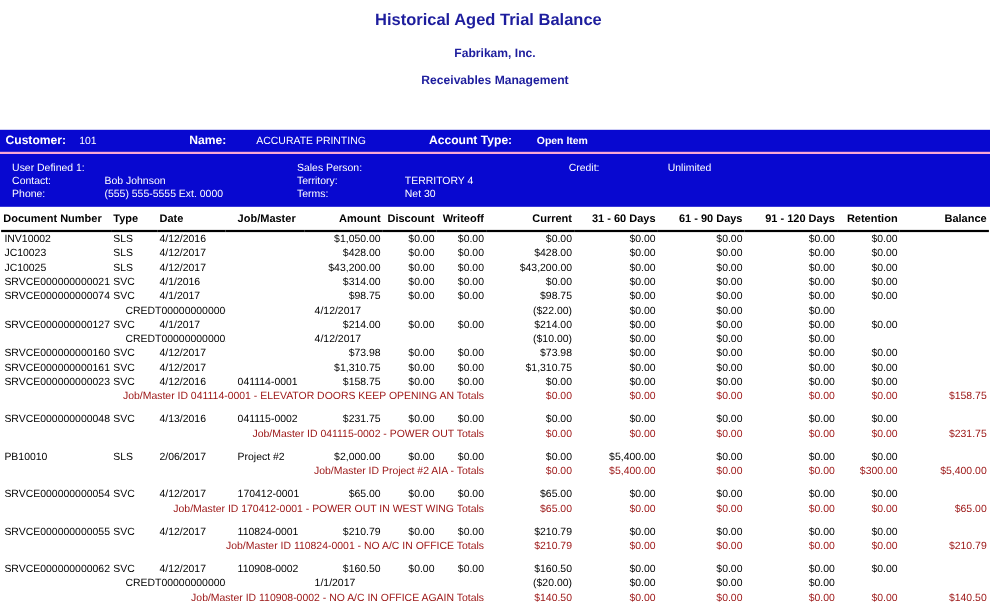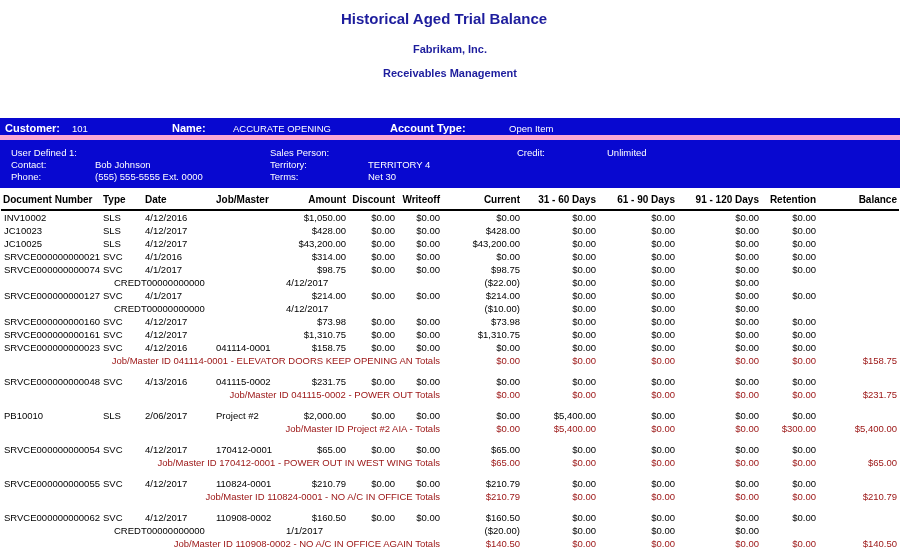--- a/index.html
+++ b/index.html
@@ -14,26 +14,26 @@
   .titles { text-align: center; color: #1d1d9d; }
   .report-title { font-size: 15px; font-weight: bold; margin: 10px 12px 0 0; }
   .company-name { font-size: 11px; font-weight: bold; margin-top: 16px; }
   .module-name  { font-size: 11px; font-weight: bold; margin-top: 12px; }
 
   
   .band {
     position: absolute; left: 0; top: 118px; width: 900px; height: 70px;
     background: #0808d0; color: #fff;
   }
-  .band-row1 { position: relative; height: 22px; border-bottom: 5px solid #f9a8d4; }
+  .band-row1 { position: relative; height: 22px; border-bottom: 2px solid #f9a8d4; }
   .band-row1 .lbl { position: absolute; top: 4px; font-size: 11px; font-weight: bold; }
   .band-row1 .val { position: absolute; top: 5px; font-size: 9.5px; }
   .pos-cust-l { left: 5px; }   .pos-cust-v { left: 72px; }
   .pos-name-l { left: 172px; } .pos-name-v { left: 233px; }
-  .pos-acct-l { left: 390px; } .pos-acct-v { left: 509px; }
+  .pos-acct-l { left: 390px; } .pos-acct-v { left: 488px; font-weight: bold; }
   .band-row2 { position: relative; height: 46px; font-size: 9.5px; }
   .band-row2 span { position: absolute; white-space: nowrap; }
   .r2l1 { top: 7px; } .r2l2 { top: 19px; } .r2l3 { top: 31px; }
   .colA-l { left: 11px; }  .colA-v { left: 95px; }
   .colB-l { left: 270px; } .colB-v { left: 368px; }
   .colC-l { left: 493px; margin-left: 24px; } .colC-v { left: 607px; }
 
   
   .tbl-wrap { position: absolute; left: 1px; top: 192px; width: 876px; }
   table { width: 898px; border-collapse: collapse; table-layout: fixed; }
@@ -60,21 +60,21 @@
   <div class="report-title">Historical Aged Trial Balance</div>
   <div class="company-name">Fabrikam, Inc.</div>
   <div class="module-name">Receivables Management</div>
 </div>
 
 <div class="band">
   <div class="band-row1">
     <span class="lbl pos-cust-l">Customer:</span>
     <span class="val pos-cust-v">101</span>
     <span class="lbl pos-name-l">Name:</span>
-    <span class="val pos-name-v">ACCURATE OPENING</span>
+    <span class="val pos-name-v">ACCURATE PRINTING</span>
     <span class="lbl pos-acct-l">Account Type:</span>
     <span class="val pos-acct-v">Open Item</span>
   </div>
   <div class="band-row2">
     <span class="r2l1 colA-l">User Defined 1:</span>
     <span class="r2l1 colA-v"></span>
     <span class="r2l2 colA-l">Contact:</span>
     <span class="r2l2 colA-v">Bob Johnson</span>
     <span class="r2l3 colA-l">Phone:</span>
     <span class="r2l3 colA-v">(555) 555-5555 Ext. 0000</span>

